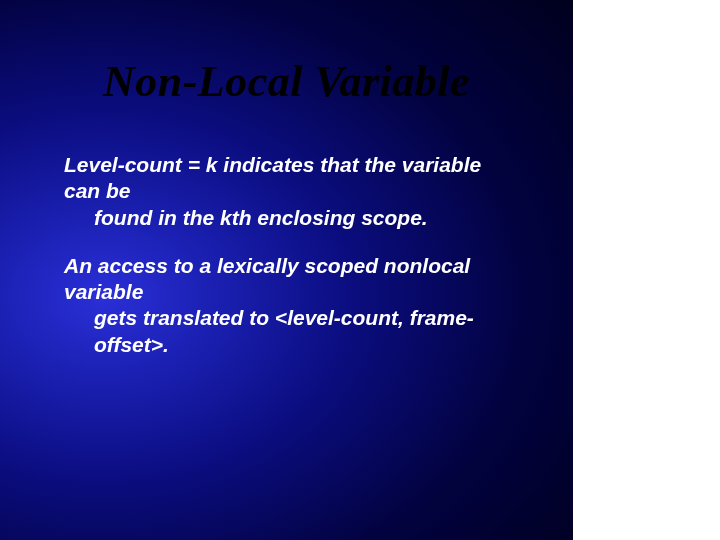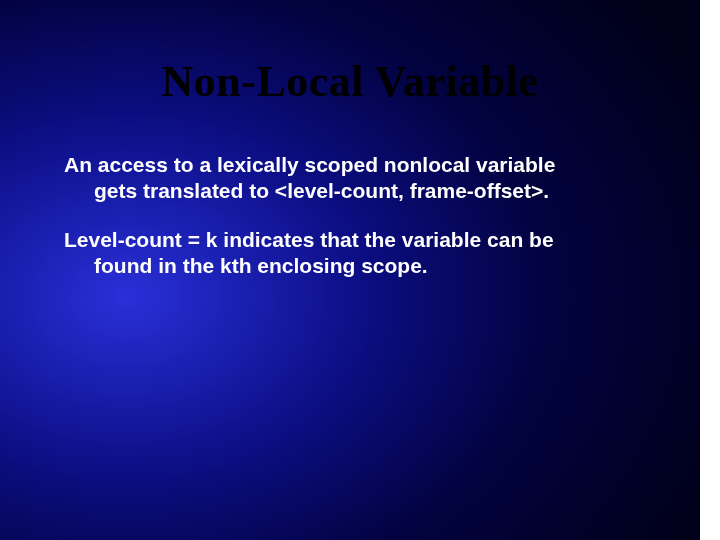--- a/index.html
+++ b/index.html
@@ -4,31 +4,32 @@
 <style>
   html, body {
     margin: 0;
     padding: 0;
     width: 720px;
     height: 540px;
     overflow: hidden;
     font-family: Arial, Helvetica, sans-serif;
   }
   .slide {
-    width: 700px;
+    width: 573px;
     height: 540px;
     background: radial-gradient(ellipse 650px 480px at 18% 55%,
                 #2a2fd8 0%,
                 #1a1fb0 18%,
                 #0b0d80 38%,
                 #020240 65%,
                 #000018 100%);
     position: relative;
     color: #fff;
     box-sizing: border-box;
+    font-style: italic;
   }
   .title {
     position: absolute;
     top: 56px;
     left: 0;
     width: 100%;
     text-align: center;
     font-family: "Times New Roman", Times, serif;
     font-weight: bold;
     font-size: 44px;
@@ -57,21 +58,21 @@
     text-indent: 0;
   }
 </style>
 </head>
 <body>
 
 <div class="slide">
   <div class="title">Non-Local Variable</div>
   <div class="body">
     <div class="para">
+      <span>Level-count = k indicates that the variable can be</span>
+      <span class="cont">found in the kth enclosing scope.</span>
+    </div>
+    <div class="para">
       <span>An access to a lexically scoped nonlocal variable</span>
       <span class="cont">gets translated to &lt;level-count, frame-offset&gt;.</span>
-    </div>
-    <div class="para">
-      <span>Level-count = k indicates that the variable can be</span>
-      <span class="cont">found in the kth enclosing scope.</span>
     </div>
   </div>
 </div>
 
 </body></html>

